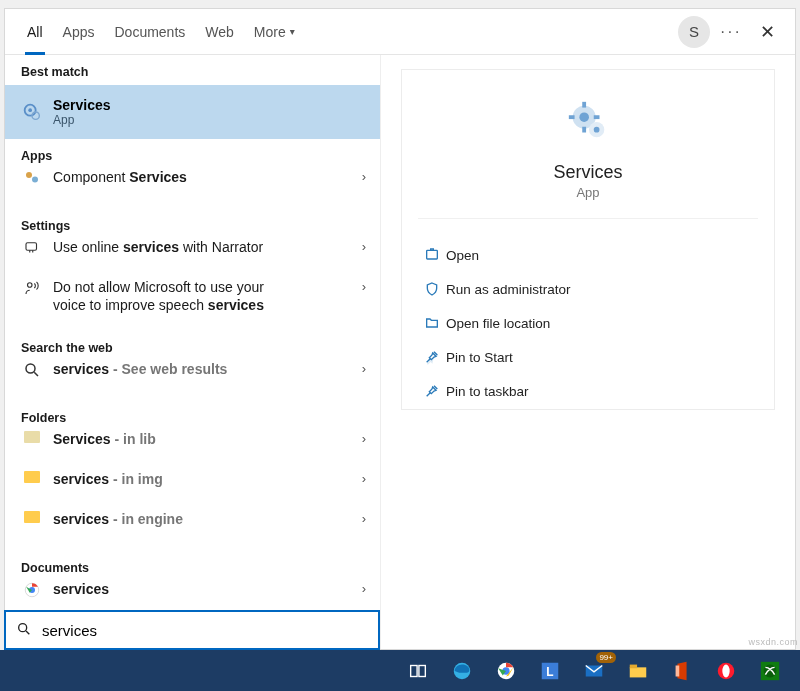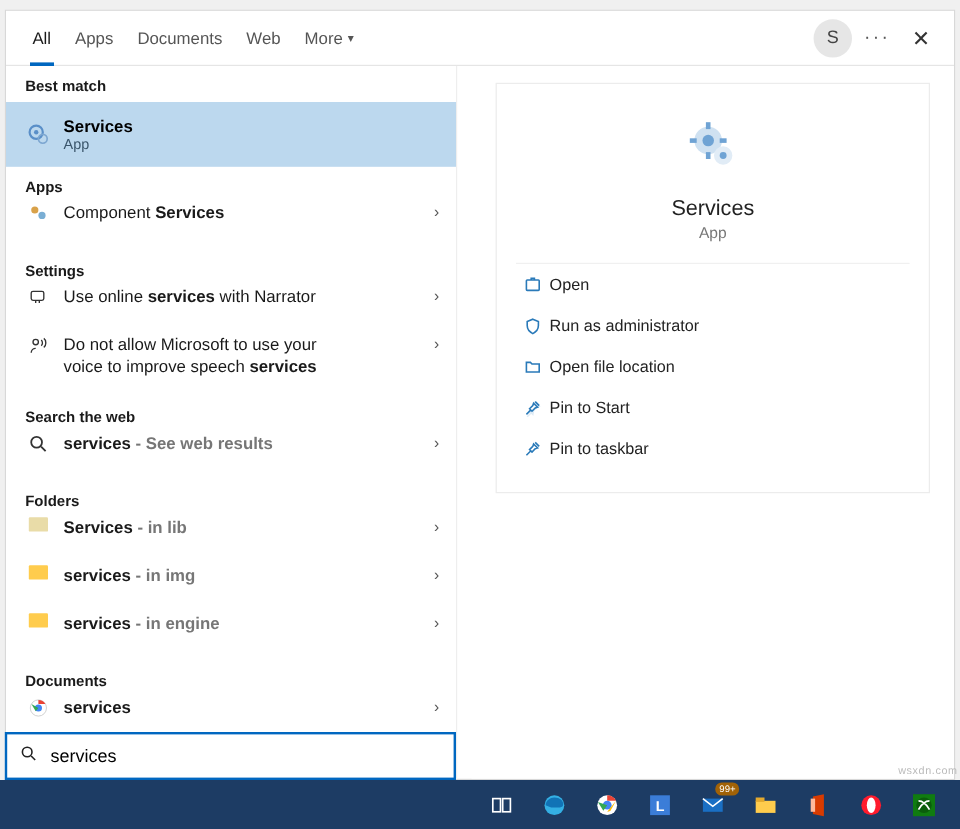--- a/index.html
+++ b/index.html
@@ -9,21 +9,21 @@
   .tabs { display:flex; align-items:center; height:46px; border-bottom:1px solid #e5e5e5; padding:0 6px 0 12px; position:relative;}
   .tab { font-size:14px; color:#555; padding:0 10px; height:46px; display:flex; align-items:center; cursor:pointer; position:relative;}
   .tab.active { color:#1a1a1a; }
   .tab.active::after { content:""; position:absolute; left:8px; right:8px; bottom:0; height:3px; background:#0067c0; }
   .tab .chev { margin-left:4px; font-size:10px; color:#555;}
   .tabs-right { margin-left:auto; display:flex; align-items:center; gap:10px; padding-right:6px;}
   .avatar { width:32px; height:32px; border-radius:50%; background:#e6e6e6; display:flex; align-items:center; justify-content:center; font-size:15px; color:#444;}
   .dots { font-size:16px; color:#555; letter-spacing:2px; cursor:pointer;}
   .close-x { font-size:18px; color:#333; cursor:pointer; padding:0 8px;}
   
-  .body { flex:1; display:flex; overflow:hidden;gap:12px;}
+  .body { flex:1; display:flex; overflow:hidden;}
   .left { width:376px; border-right:1px solid #eee; overflow-y:auto; background:#fff;}
   .right { flex:1; padding:10px 10px 10px 20px; background:#fff;}
   .section-hdr { font-size:12.5px; font-weight:600; color:#1a1a1a; padding:10px 16px 6px;}
   .row { display:flex; height:40px; padding:0 14px 0 16px; cursor:pointer;}
   .row.tall { height:52px; }
   .row .ico { width:22px; display:flex; justify-content:center; color:#555; font-size:15px;}
   .row .ico svg { width:18px; height:18px; }
   .row .txt { margin-left:10px; flex:1; font-size:14px; color:#1a1a1a; line-height:1.25;}
   .row .sub { color:#767676; font-weight:700;}
   .row .chevr { color:#555; font-size:13px;}
@@ -31,21 +31,21 @@
   .best .bico { width:22px; display:flex; justify-content:center;}
   .best .btxt { margin-left:10px;}
   .best .btitle { font-size:14px; font-weight:600; color:#000;}
   .best .bsub { font-size:12px; color:#3a556b;}
   
   .preview { margin:4px 10px 0 0; border:1px solid #ececec; padding:18px 16px 10px 16px;}
   .pv-hero { display:flex; flex-direction:column; align-items:center; padding:10px 0 18px; border-bottom:1px solid #f0f0f0;}
   .pv-hero .gear svg { width:46px; height:46px; }
   .pv-title { font-size:18px; color:#222; margin-top:14px;}
   .pv-sub { font-size:13px; color:#777; margin-top:2px;}
-  .action { display:flex; align-items:flex-start; height:34px; cursor:pointer; font-size:13.5px; color:#222;}
+  .action { display:flex; align-items:flex-end; height:34px; cursor:pointer; font-size:13.5px; color:#222;}
   .action .aico { width:28px; display:flex; justify-content:center; color:#2a7ab9;}
   .action .aico svg{ width:16px; height:16px; }
   .actions { padding-top:10px;}
   
   .searchbar { position:absolute; left:4px; bottom:41px; width:376px; height:40px; border:2px solid #0067c0; background:#fff; display:flex; align-items:center; padding:0 10px;}
   .searchbar .sico { color:#333; font-size:15px; margin-right:8px;}
   .searchbar input { flex:1; border:none; outline:none; font-size:15px; color:#000;}
   
   .taskbar { position:absolute; left:0; right:0; bottom:0; height:41px; background:#1d3c64; display:flex; align-items:center; padding-left:398px; gap:4px;}
   .tb { width:40px; height:41px; display:flex; align-items:center; justify-content:center; color:#fff; font-size:18px;}

